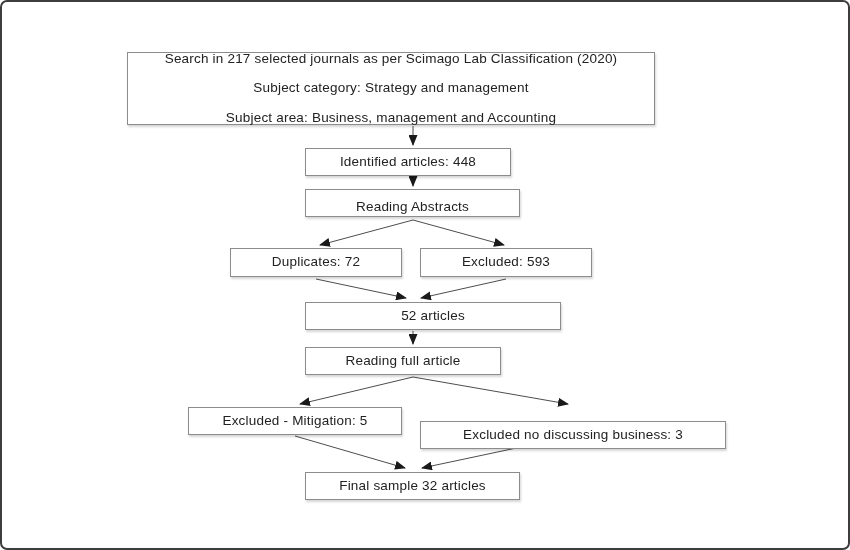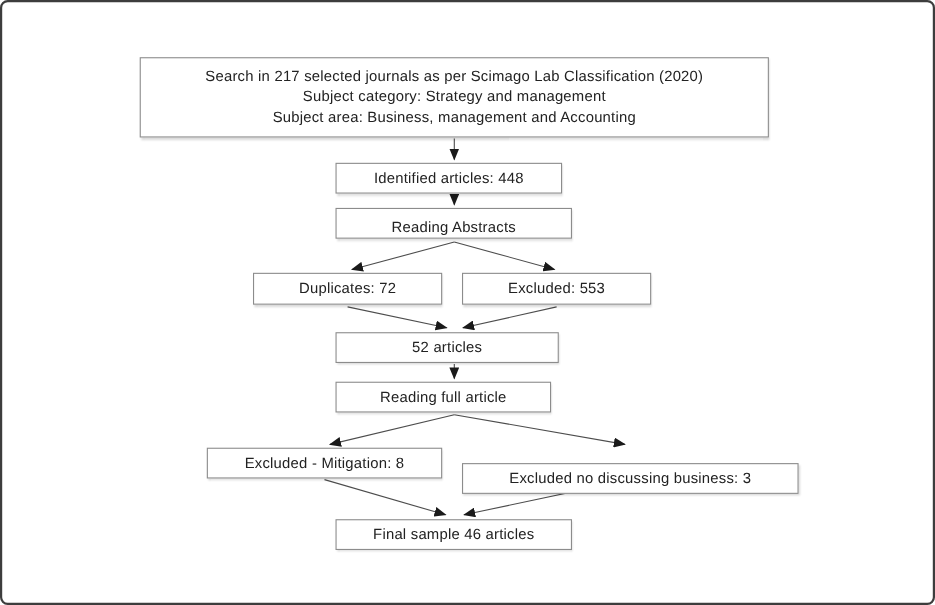--- a/index.html
+++ b/index.html
@@ -35,25 +35,25 @@
     flex-direction:column;
     align-items:center;
     justify-content:center;
     text-align:center;
     font-size:13.5px;
     letter-spacing:0.2px;
     line-height:18.5px;
     z-index:2;
   }
   
-  .n-search{left:125px;top:50px;width:572px;height:73px;}
+  .n-search{left:125px;top:50px;width:528px;height:73px;gap:11px;}
   
   .n-identified{left:303px;top:146px;width:206px;height:28px;}
   .n-abstracts{left:303px;top:187px;width:215px;height:28px;justify-content:flex-end;}
-  .n-52{left:303px;top:300px;width:203px;height:28px;}
+  .n-52{left:303px;top:300px;width:256px;height:28px;}
   .n-full{left:303px;top:345px;width:196px;height:28px;}
   .n-final{left:303px;top:470px;width:215px;height:28px;}
   
   .n-duplicates{left:228px;top:246px;width:172px;height:29px;}
   .n-excluded{left:418px;top:246px;width:172px;height:29px;}
   
   .n-mitigation{left:186px;top:405px;width:214px;height:28px;}
   .n-business{left:418px;top:419px;width:306px;height:28px;}
 </style>
 </head>
@@ -92,36 +92,36 @@
 
   <div class="node n-abstracts">
     <span>Reading Abstracts</span>
   </div>
 
   <div class="node n-duplicates">
     <span>Duplicates: 72</span>
   </div>
 
   <div class="node n-excluded">
-    <span>Excluded: 553</span>
+    <span>Excluded: 593</span>
   </div>
 
   <div class="node n-52">
     <span>52 articles</span>
   </div>
 
   <div class="node n-full">
     <span>Reading full article</span>
   </div>
 
   <div class="node n-mitigation">
-    <span>Excluded - Mitigation: 8</span>
+    <span>Excluded - Mitigation: 5</span>
   </div>
 
   <div class="node n-business">
     <span>Excluded no discussing business: 3</span>
   </div>
 
   <div class="node n-final">
-    <span>Final sample 46 articles</span>
+    <span>Final sample 32 articles</span>
   </div>
 
 </div>
 
 </body></html>

